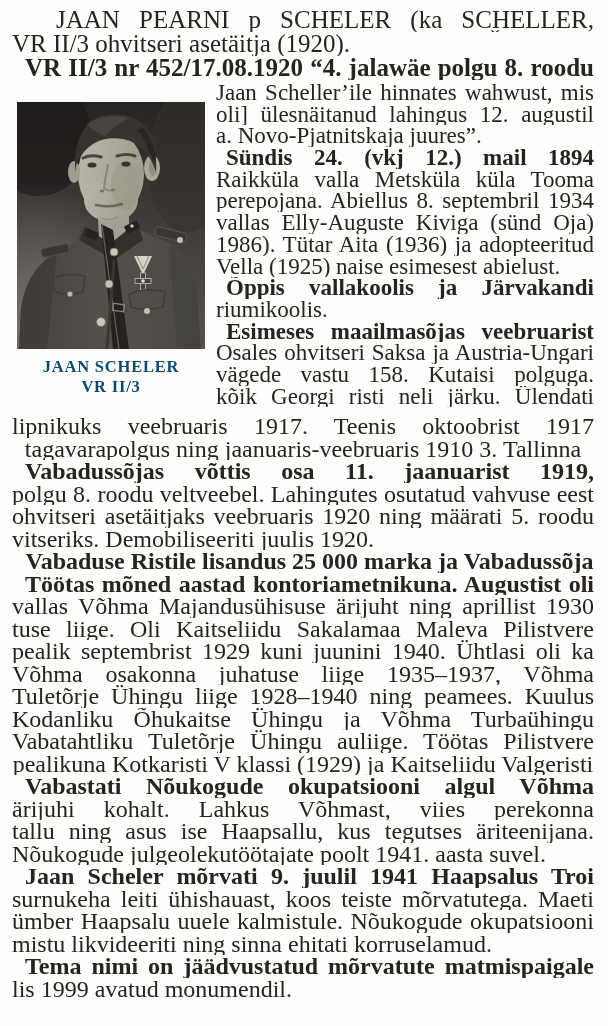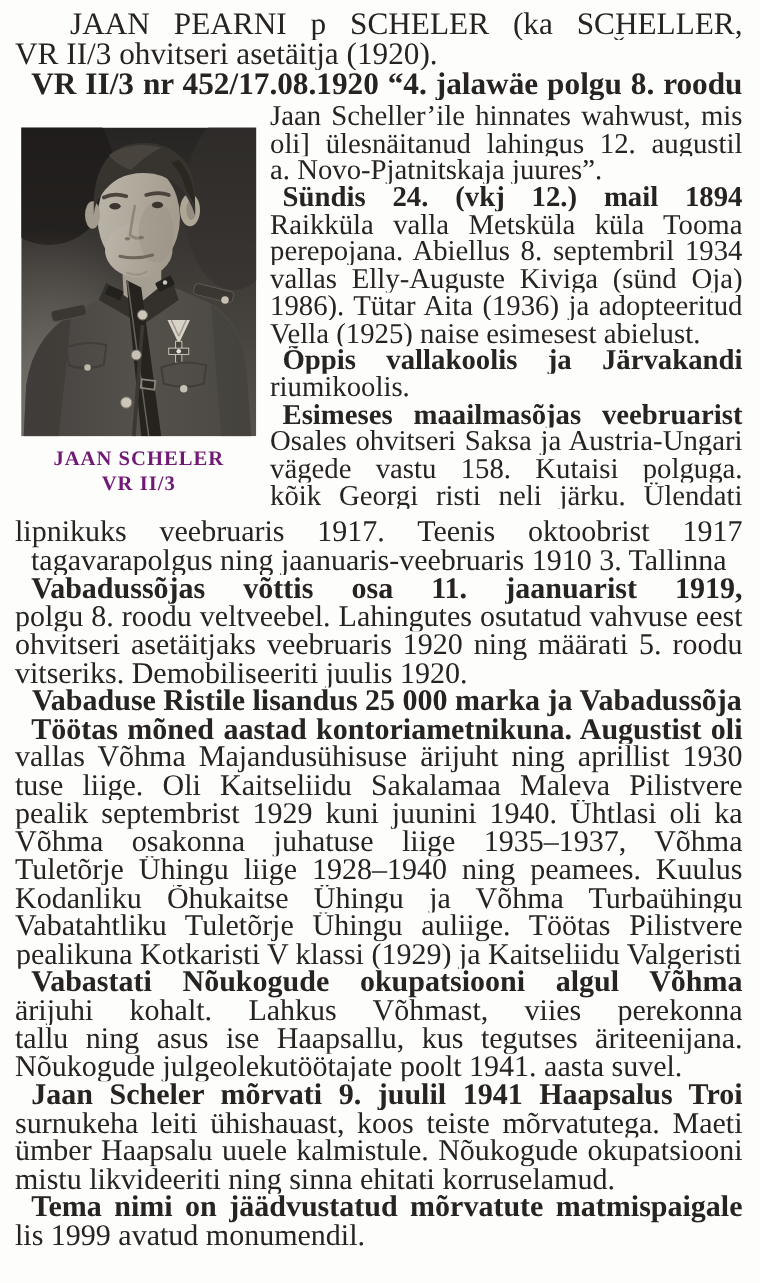--- a/index.html
+++ b/index.html
@@ -54,21 +54,21 @@
     height: 247px;
   }
   .caption {
     width: 188px;
     margin-top: 8px;
     text-align: center;
     font-weight: bold;
     font-size: 16.5px;
     line-height: 20px;
     letter-spacing: 0.8px;
-    color: #701a75;
+    color: #0c4a6e;
   }
   .right-col {
     flex: 1;
     padding-left: 9px;
   }
   .right-col .line {
     font-size: 23px;
     line-height: 21.7px;
     height: 21.7px;
   }

